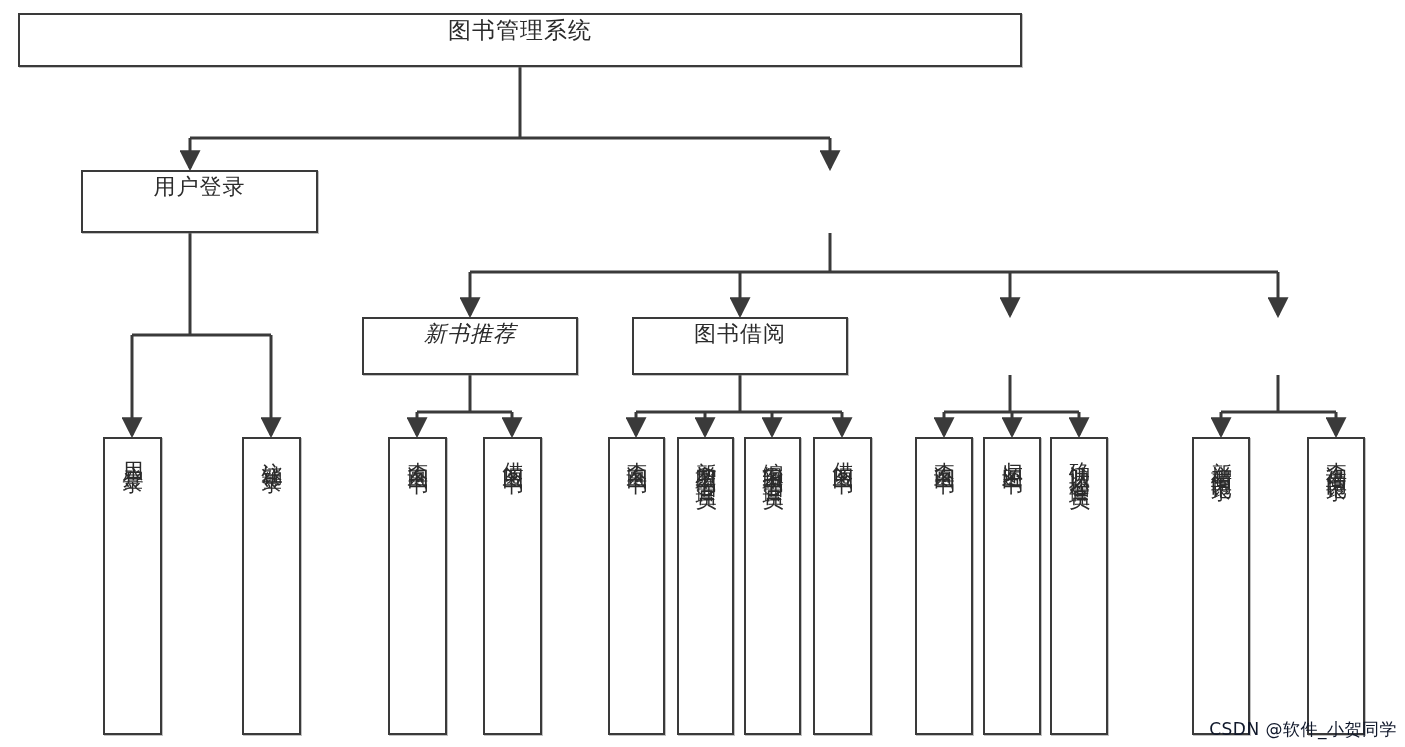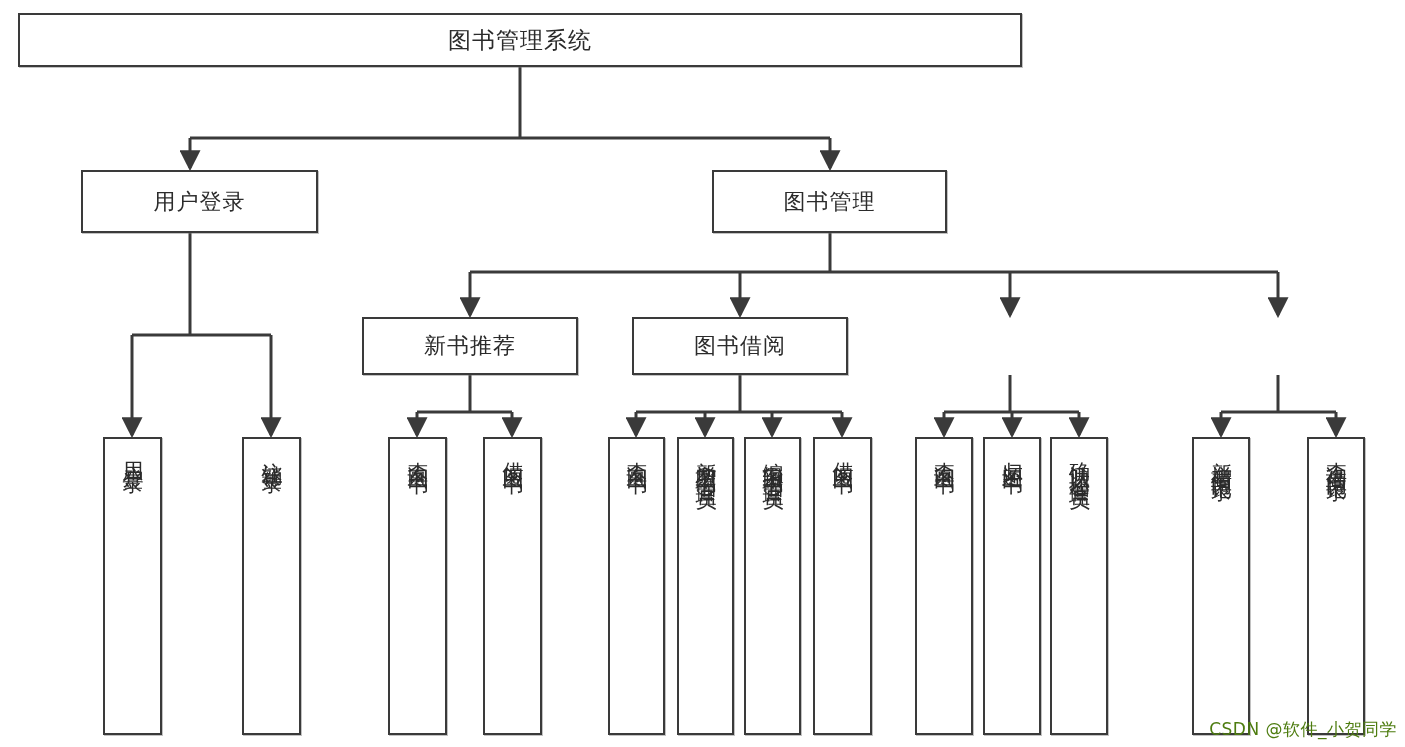--- a/index.html
+++ b/index.html
@@ -22,21 +22,20 @@
     position: absolute;
     left: 0; top: 0;
     width: 1405px; height: 747px;
     pointer-events: none;
   }
   .node {
     position: absolute;
     border: 2px solid #3a3a3a;
     background: #ffffff;
     display: flex;
-    align-items: center;
     justify-content: center;
     color: #2b2b2b;
     box-shadow: 1px 1px 0 rgba(120,120,120,0.45);
   }
   .node.root      { font-size: 23px; }
   .node.level1    { font-size: 22px; }
   .node.level2    { font-size: 22px; }
   .node.leaf {
     font-size: 21px;
     align-items: flex-start;
@@ -53,21 +52,21 @@
   }
   .node-label {
     white-space: nowrap;
     letter-spacing: 1px;
   }
   #watermark {
     position: absolute;
     right: 8px;
     bottom: 6px;
     font-size: 17px;
-    color: #4d7c0f;
+    color: #0f172a;
     letter-spacing: 0.5px;
     white-space: nowrap;
   }
 </style>
 </head>
 <body>
 
 <div id="diagram">
 
   <svg id="connectors" viewBox="0 0 1405 747" xmlns="http://www.w3.org/2000/svg">
@@ -120,25 +119,22 @@
     </g>
   </svg>
 
   <div class="node root" style="left: 18px; top: 13px; width: 1004px; height: 54px;">
     <span class="node-label">图书管理系统</span>
   </div>
 
   <div class="node level1" style="left: 81px; top: 170px; width: 237px; height: 63px;">
     <span class="node-label">用户登录</span>
   </div>
-  <div class="node level1" style="left: 712px; top: 170px; width: 235px; height: 63px;">
-    <span class="node-label">图书管理</span>
-  </div>
 
-  <div class="node level2" style="left: 362px; top: 317px; width: 216px; height: 58px;">
+  <div class="node level2" style="left: 362px; top: 317px; width: 216px; height: 58px; font-style: italic;">
     <span class="node-label">新书推荐</span>
   </div>
   <div class="node level2" style="left: 632px; top: 317px; width: 216px; height: 58px;">
     <span class="node-label">图书借阅</span>
   </div>
 
   <div class="node leaf" style="left: 103px; top: 437px; width: 59px; height: 298px;">
     <span class="leaf-label">用户登录</span>
   </div>
   <div class="node leaf" style="left: 242px; top: 437px; width: 59px; height: 298px;">

